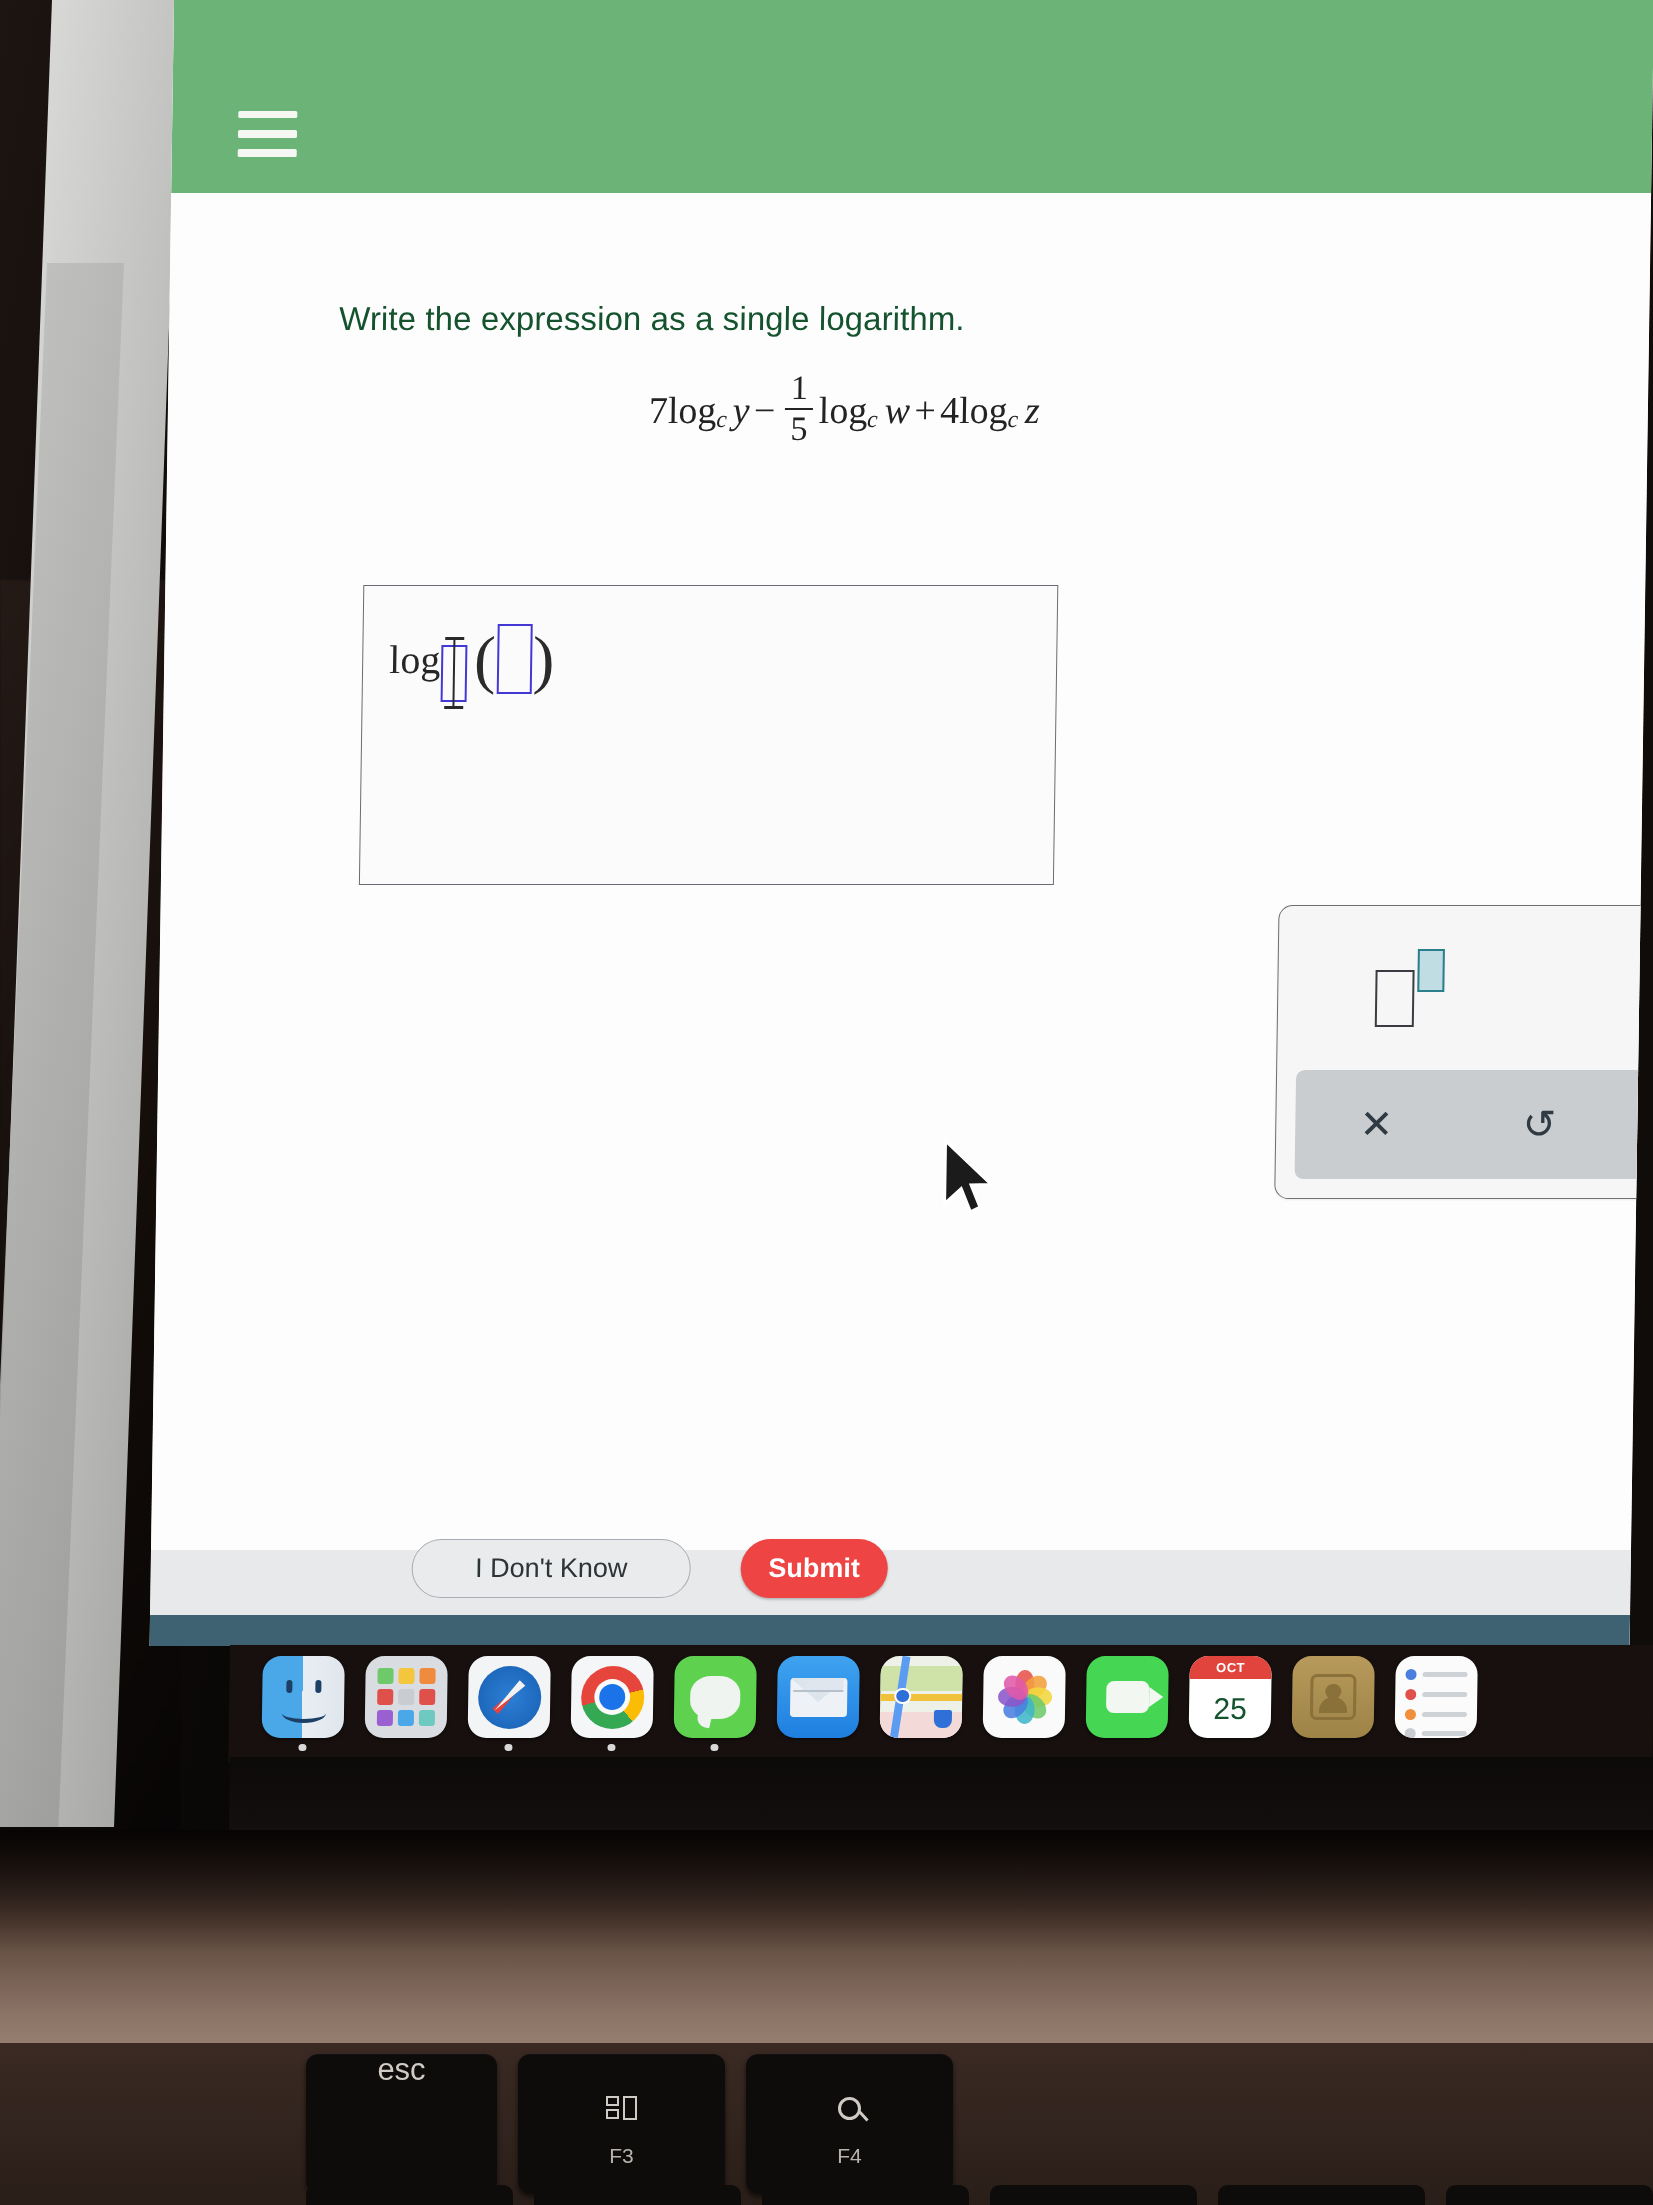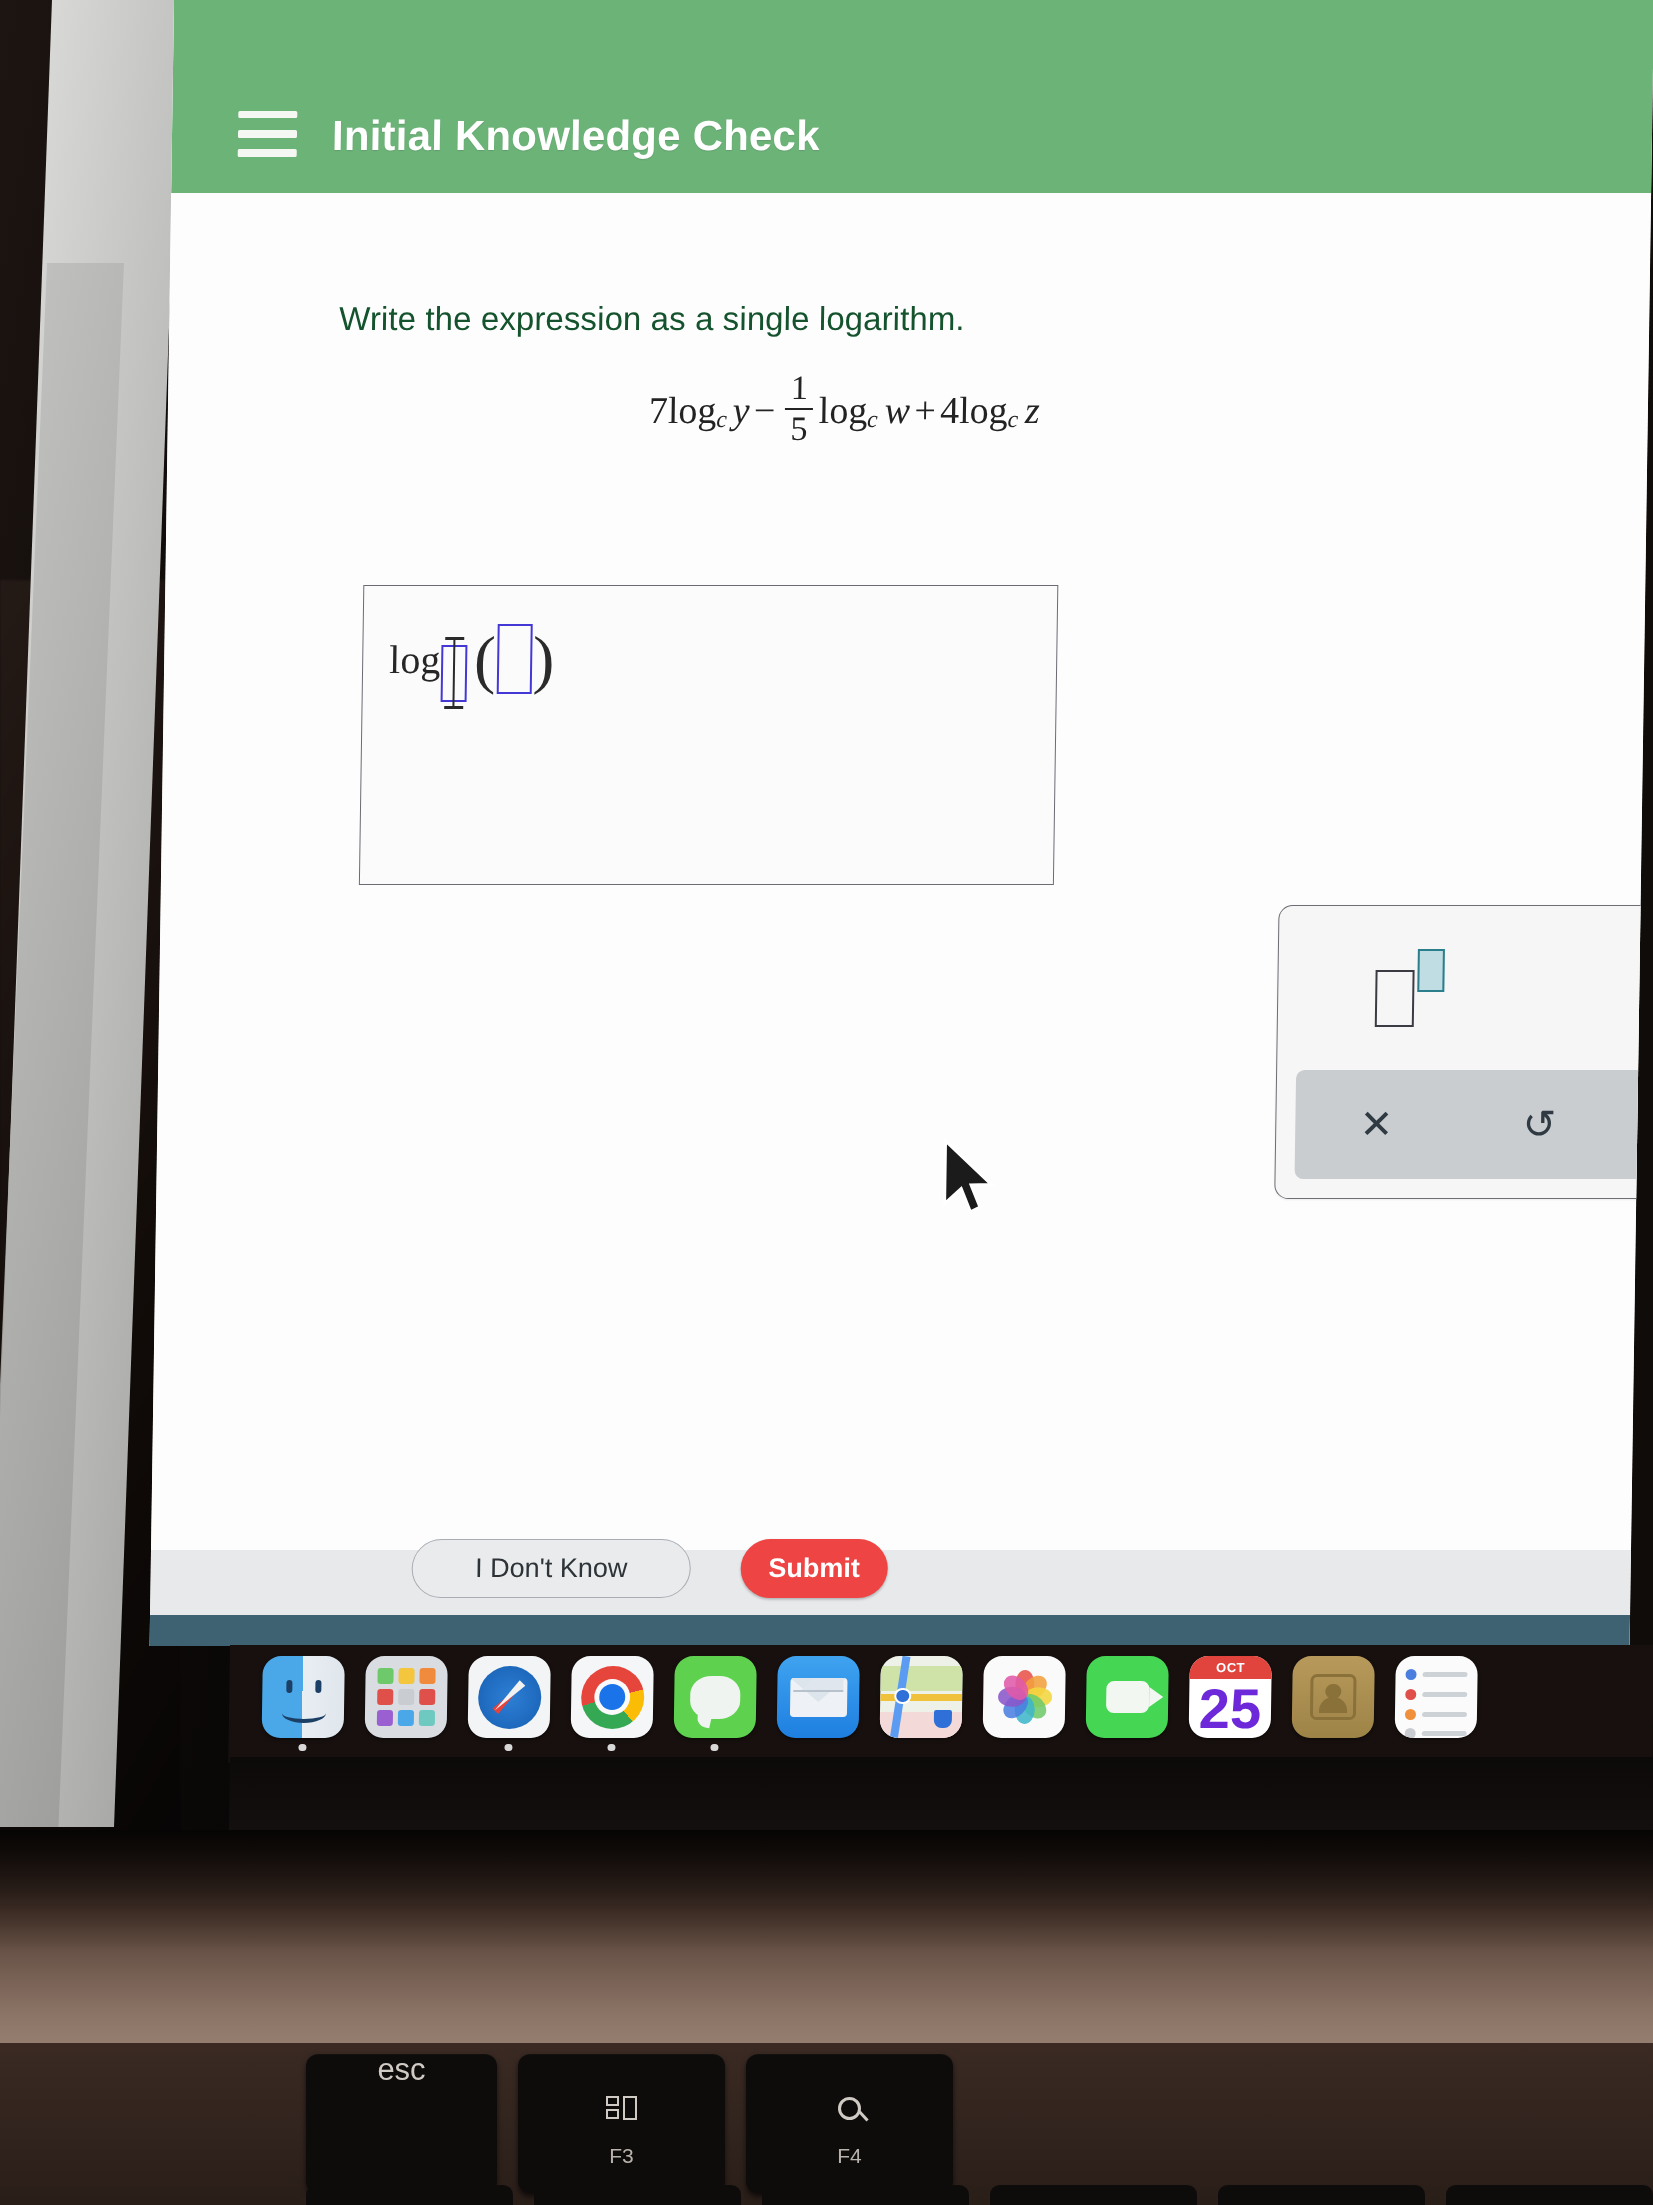--- a/index.html
+++ b/index.html
@@ -229,21 +229,21 @@
   .ic-ft .cam:after { content:''; position:absolute; right:-14.2px; top:5.5px; width:0;height:0;
     border-top:10.4px solid transparent;border-bottom:10.4px solid transparent;
     border-left:14.2px solid #f2f7f2; }
   
   .ic-cal { background:#ffffff; }
   .ic-cal .top { position:absolute; left:0; top:0; width:100%; height:23px;
     background:#e0443c; color:#fff; font-size:13px; font-weight:700;
     display:flex; align-items:center; justify-content:center; letter-spacing:0.5px; }
   .ic-cal .day { position:absolute; left:0; top:23px; width:100%; height:59px;
     display:flex; align-items:center; justify-content:center;
-    font-size:56px; color:#6d28d9; font-weight:700; }
+    font-size:30px; color:#14532d; font-weight:400; }
   
   .ic-contacts { background:linear-gradient(180deg,#b79a5b,#9e8347);
     display:flex; align-items:center; justify-content:center; }
   .ic-contacts .p { width:46px; height:46px; border:3.3px solid #8a7039; border-radius:6.6px;
     position:relative; }
   .ic-contacts .p:before { content:''; position:absolute; left:50%; top:6.6px;
     width:15.3px;height:15.3px;margin-left:-7.7px;border-radius:50%;background:#8a7039; }
   .ic-contacts .p:after { content:''; position:absolute; left:50%; bottom:4.4px;
     width:28.4px;height:15.3px;margin-left:-14.2px;border-radius:14.2px 14.2px 0 0;background:#8a7039; }
   
@@ -318,21 +318,20 @@
   <div class="bezel-left-shade"></div>
 
   <div class="screen">
 
     <div class="app-header">
       <div class="hamburger">
         <span></span>
           <span></span>
           <span></span>
       </div>
-      <div class="app-title">Initial Knowledge Check</div>
     </div>
 
     <div class="content">
 
       <div class="q-text">Write the expression as a single logarithm.</div>
 
       <div class="expr">
         <span>7</span>
         <span>log</span>
         <span class="sub">c</span>

